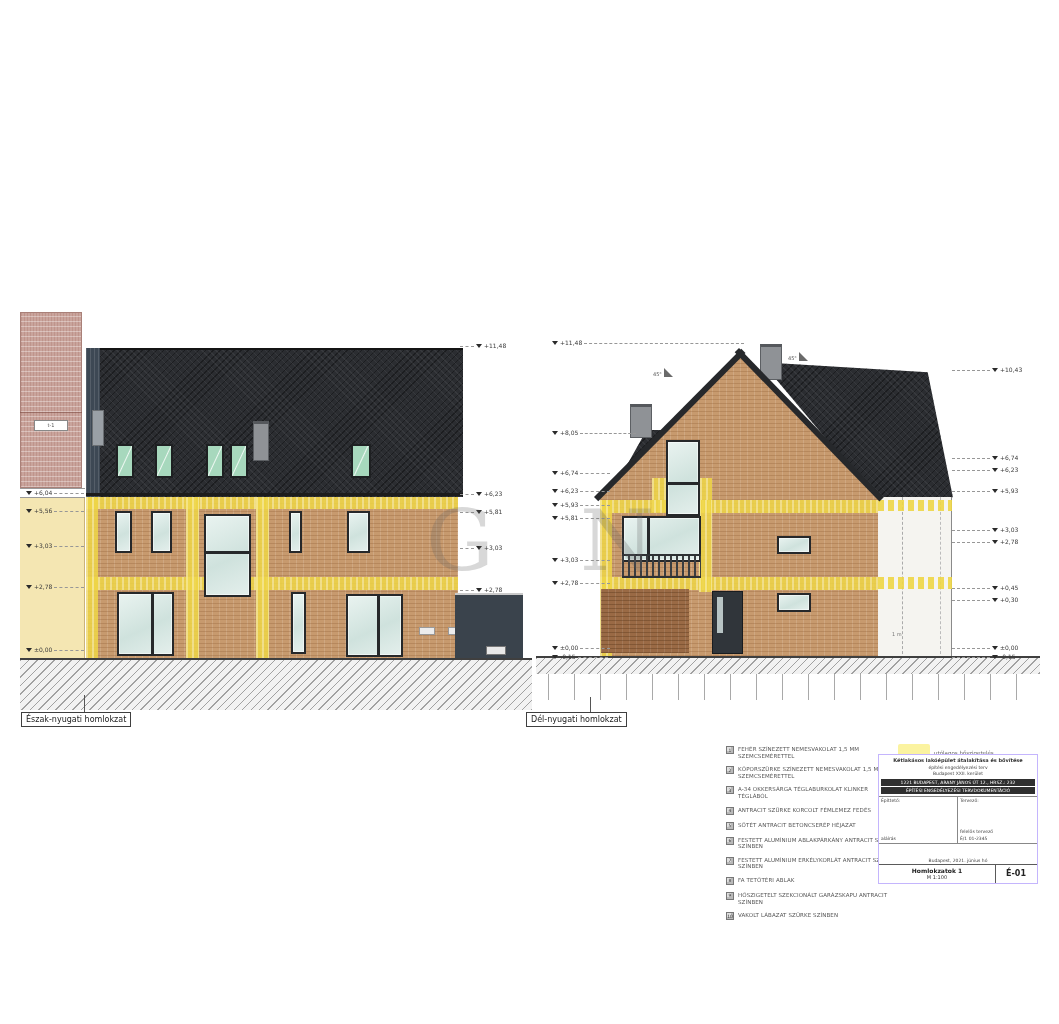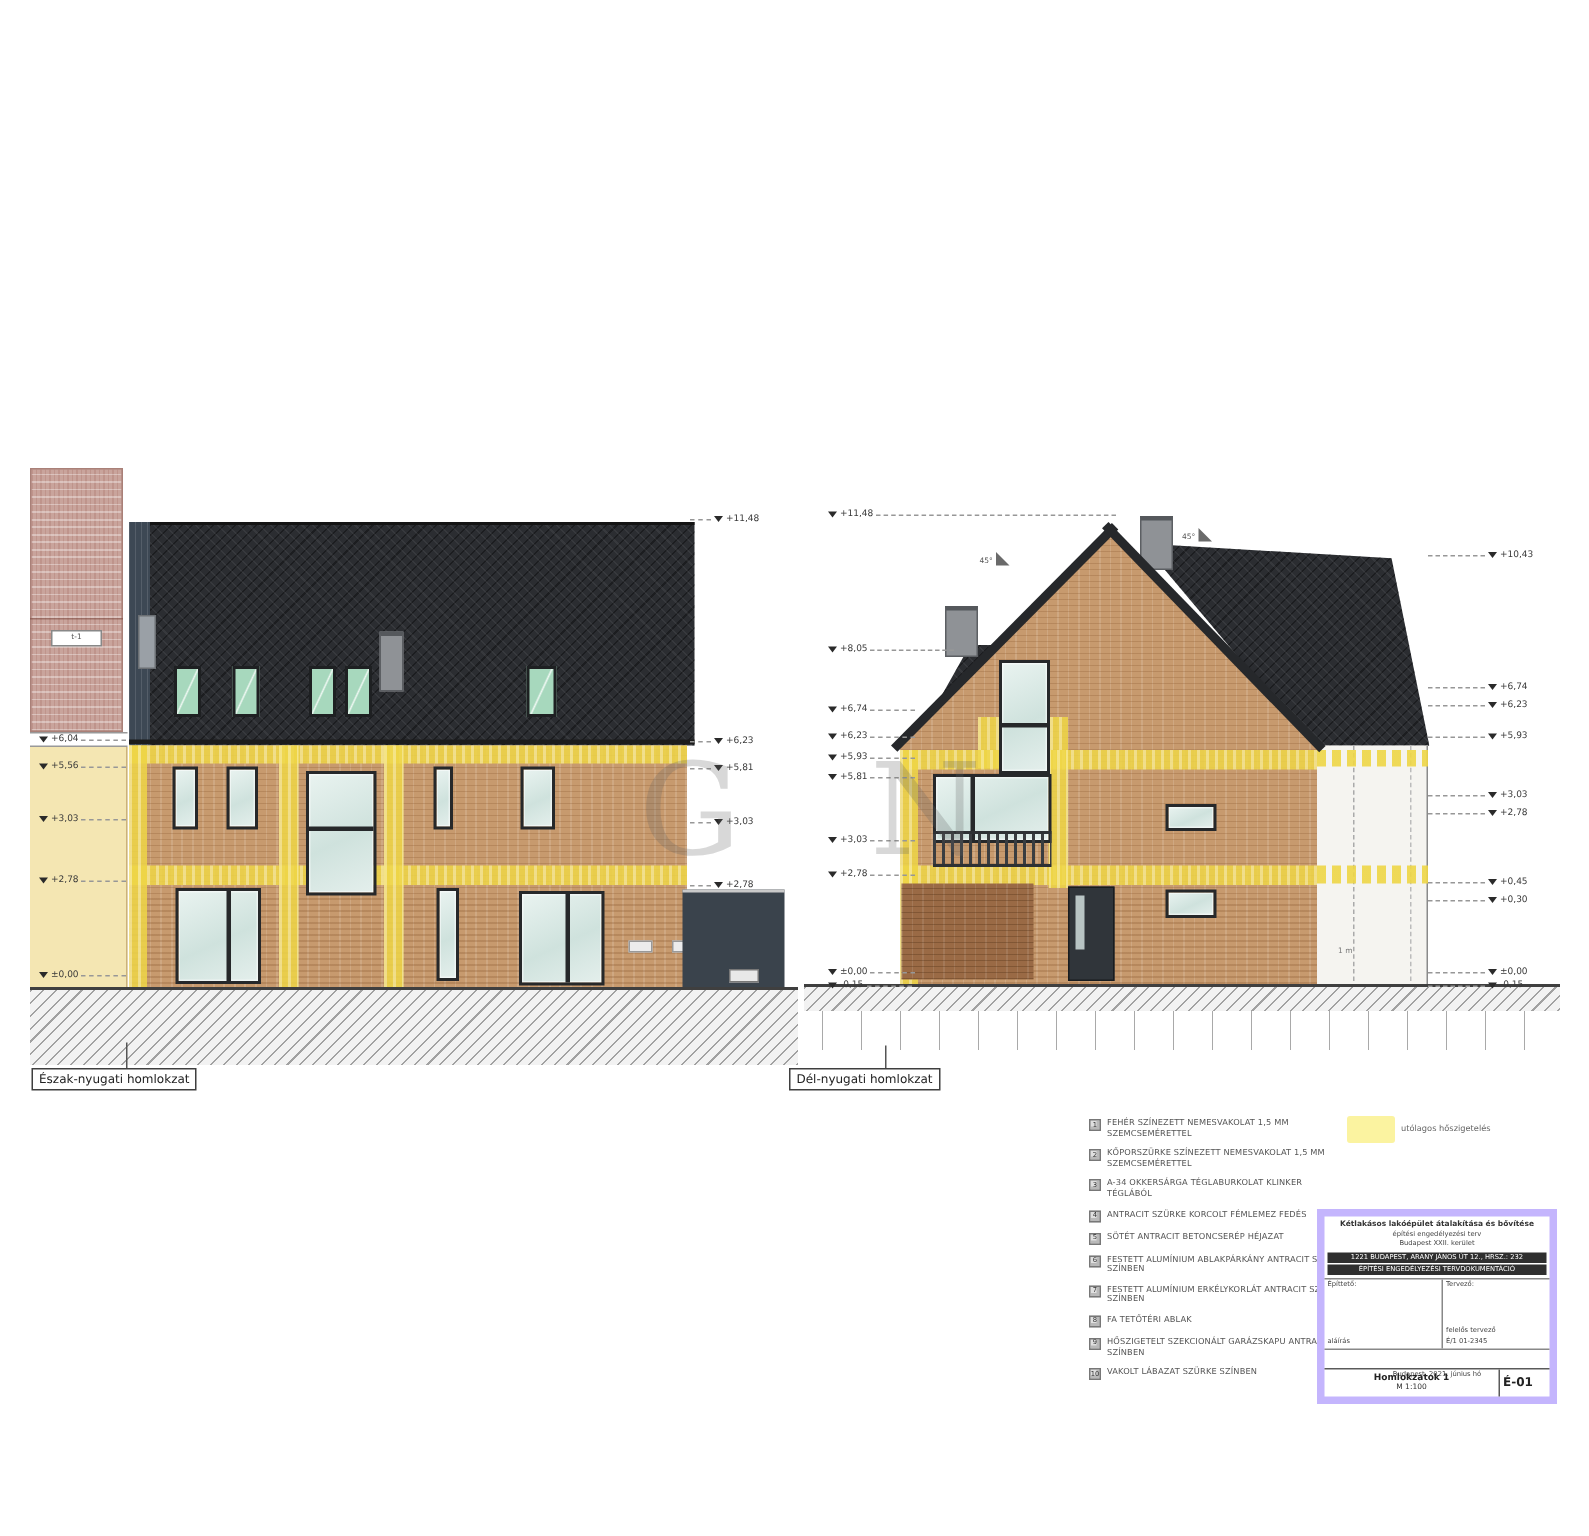--- a/index.html
+++ b/index.html
@@ -59,22 +59,22 @@
 
   
   .legend { position:absolute; left:726px; top:746px; width:172px; font-size:5.5px; color:#555; }
   .lrow { display:flex; gap:4px; margin-bottom:7px; align-items:flex-start; }
   .cube { flex:0 0 auto; width:8px; height:8px; border:1px solid #777; background:#e0e0e0;
           box-shadow: inset -2px -2px 0 #b9b9b9; font-size:4.5px; color:#333;
           display:flex; align-items:center; justify-content:center; }
   .ltext { line-height:1.2; letter-spacing:.1px; }
 
   
-  .tb { position:absolute; left:878px; top:806px; width:160px; height:130px;
-        border:5px solid #c4b5fd; background:#fff; font-size:4.5px; color:#444; }
+  .tb { position:absolute; left:878px; top:754px; width:160px; height:130px;
+        border:1px solid #c4b5fd; background:#fff; font-size:4.5px; color:#444; }
   .tb .head { text-align:center; padding-top:2px; line-height:1.5; }
   .tb .head .h1 { font-weight:bold; font-size:5px; color:#333; }
   .tb .dbar { margin:1px 2px 0 2px; background:#2f2f2f; color:#fff; text-align:center;
               font-size:4.5px; line-height:7px; height:7px; overflow:hidden; }
   .tb .body { position:relative; margin-top:2px; height:48px; border-top:1px solid #888; border-bottom:1px solid #888; }
   .tb .cell { position:absolute; top:0; bottom:0; padding:1px 2px; }
   .tb .cellL { left:0; width:79px; border-right:1px solid #888; }
   .tb .cellR { left:79px; right:0; }
   .tb .cnote { position:absolute; bottom:1px; left:2px; right:2px; line-height:1.4; }
   .tb .date { position:absolute; left:0; right:0; text-align:center; font-size:4.5px; }

